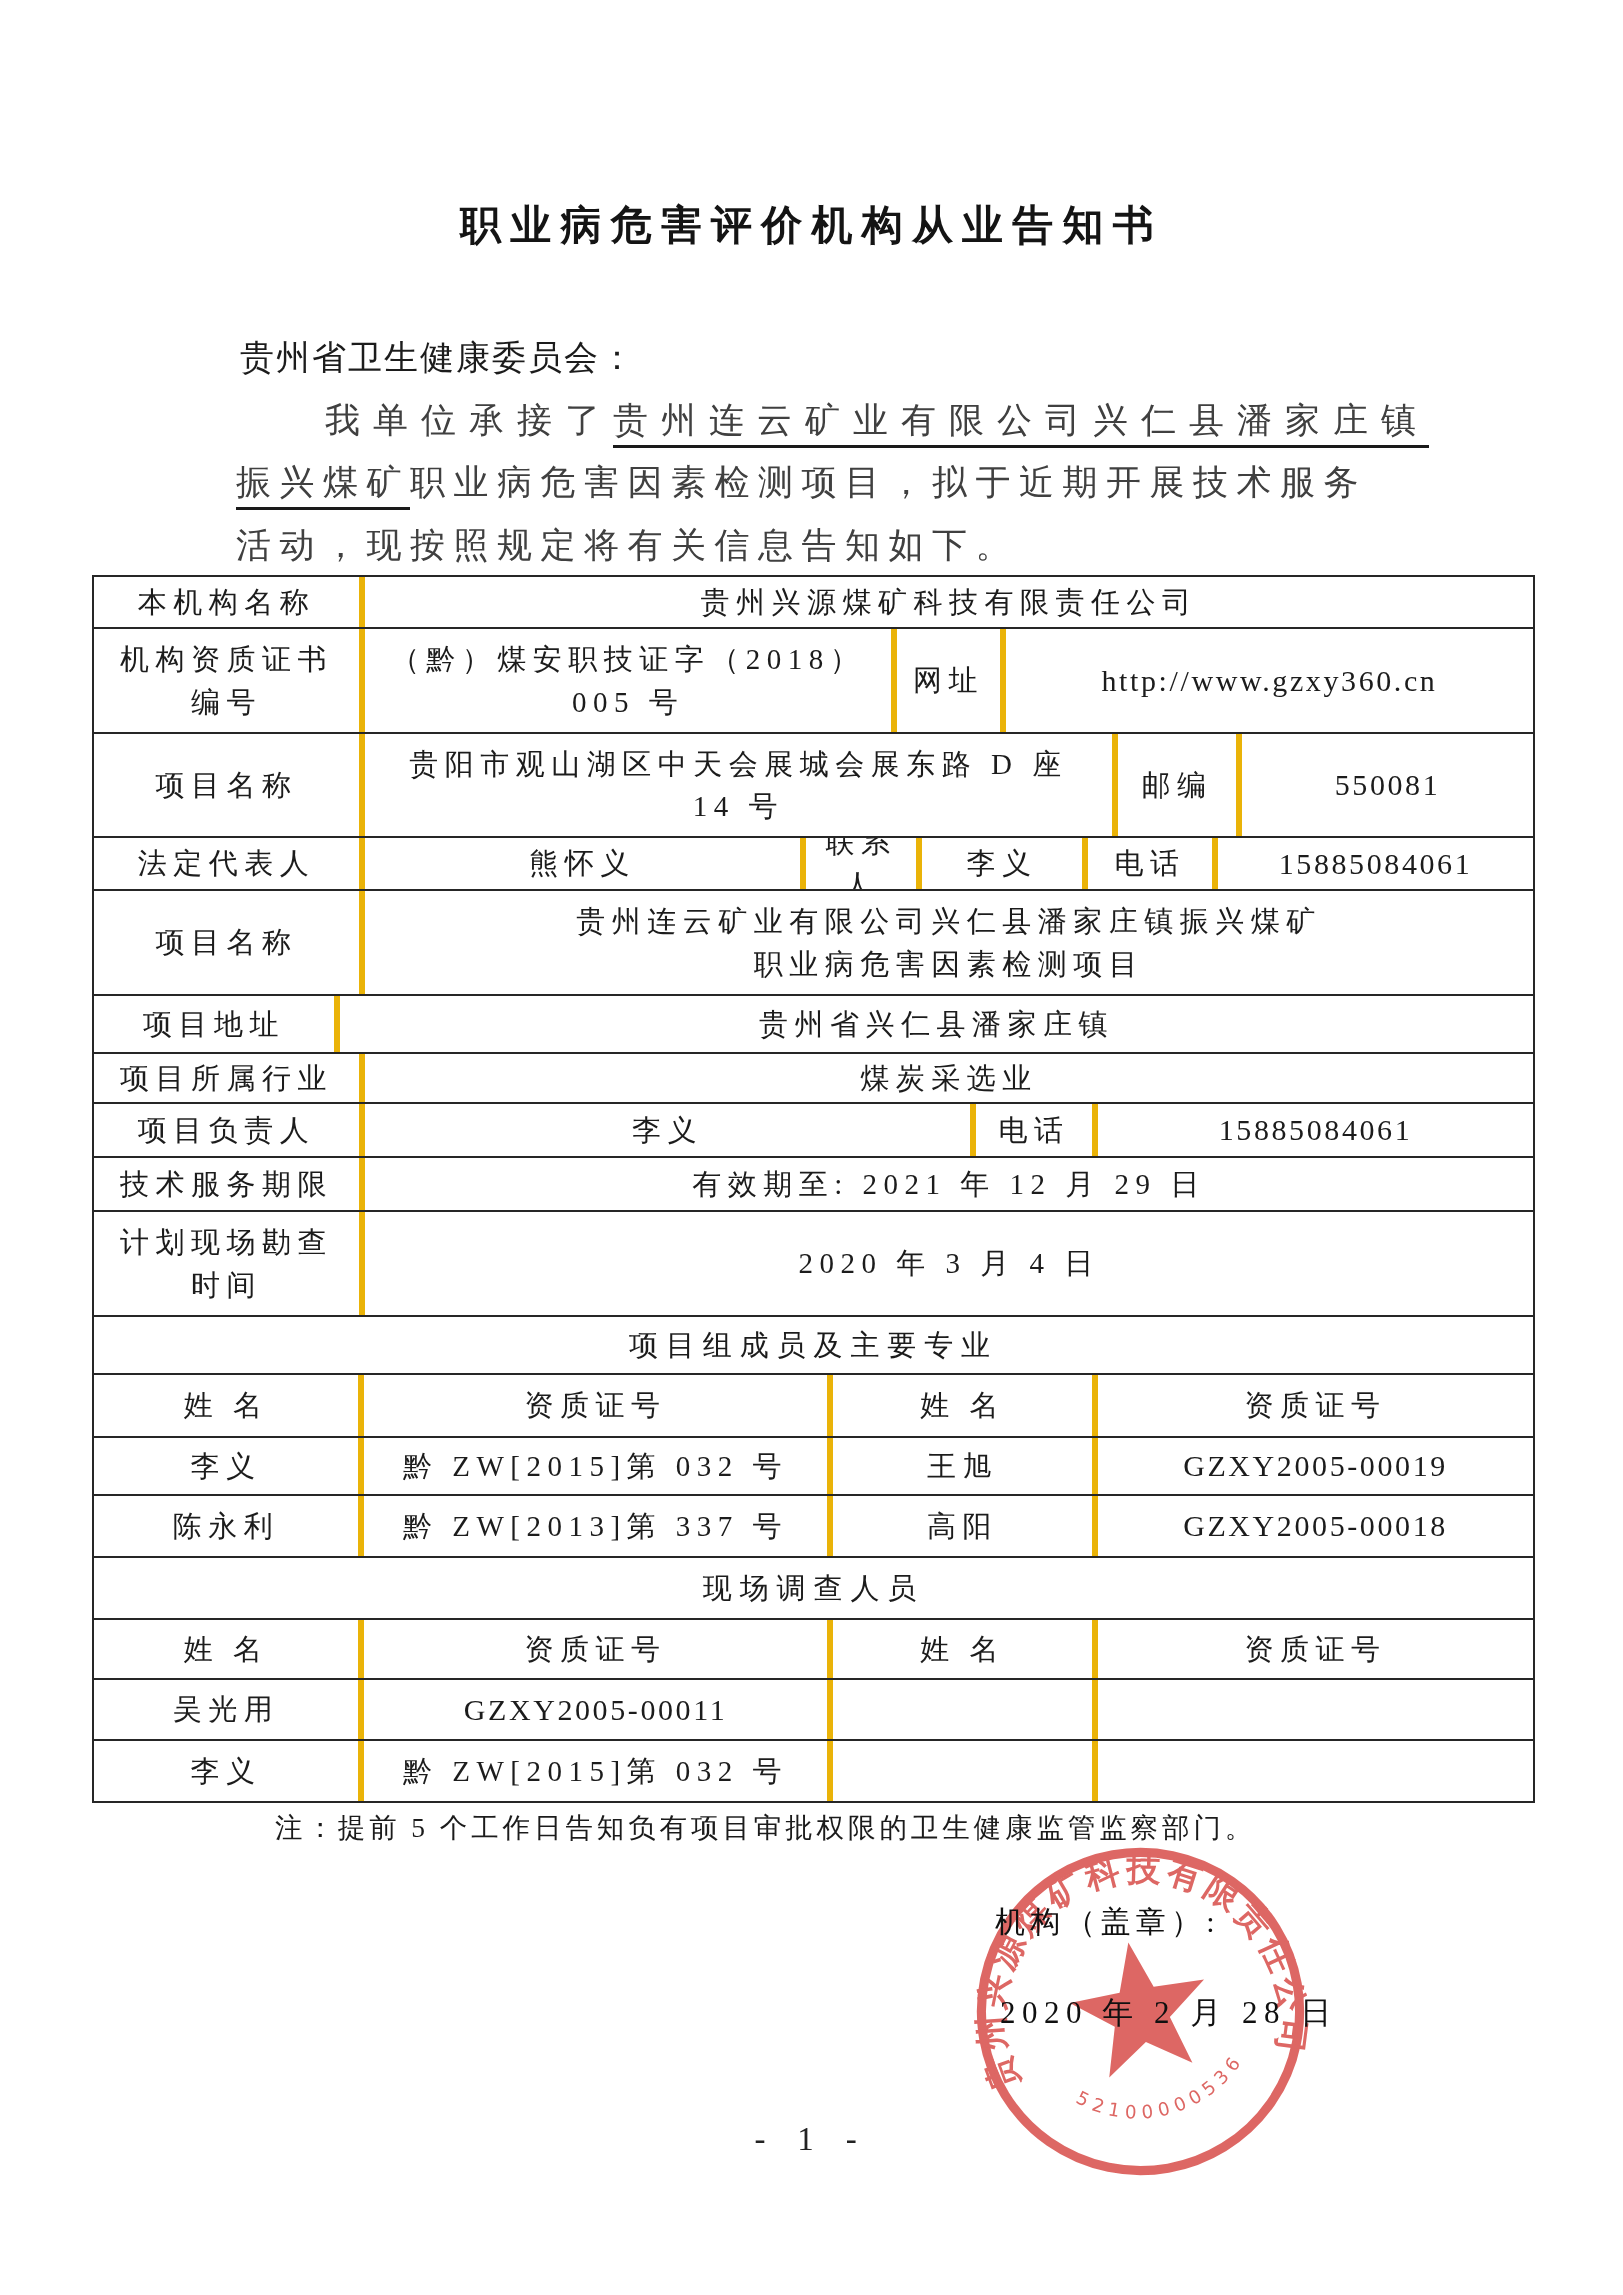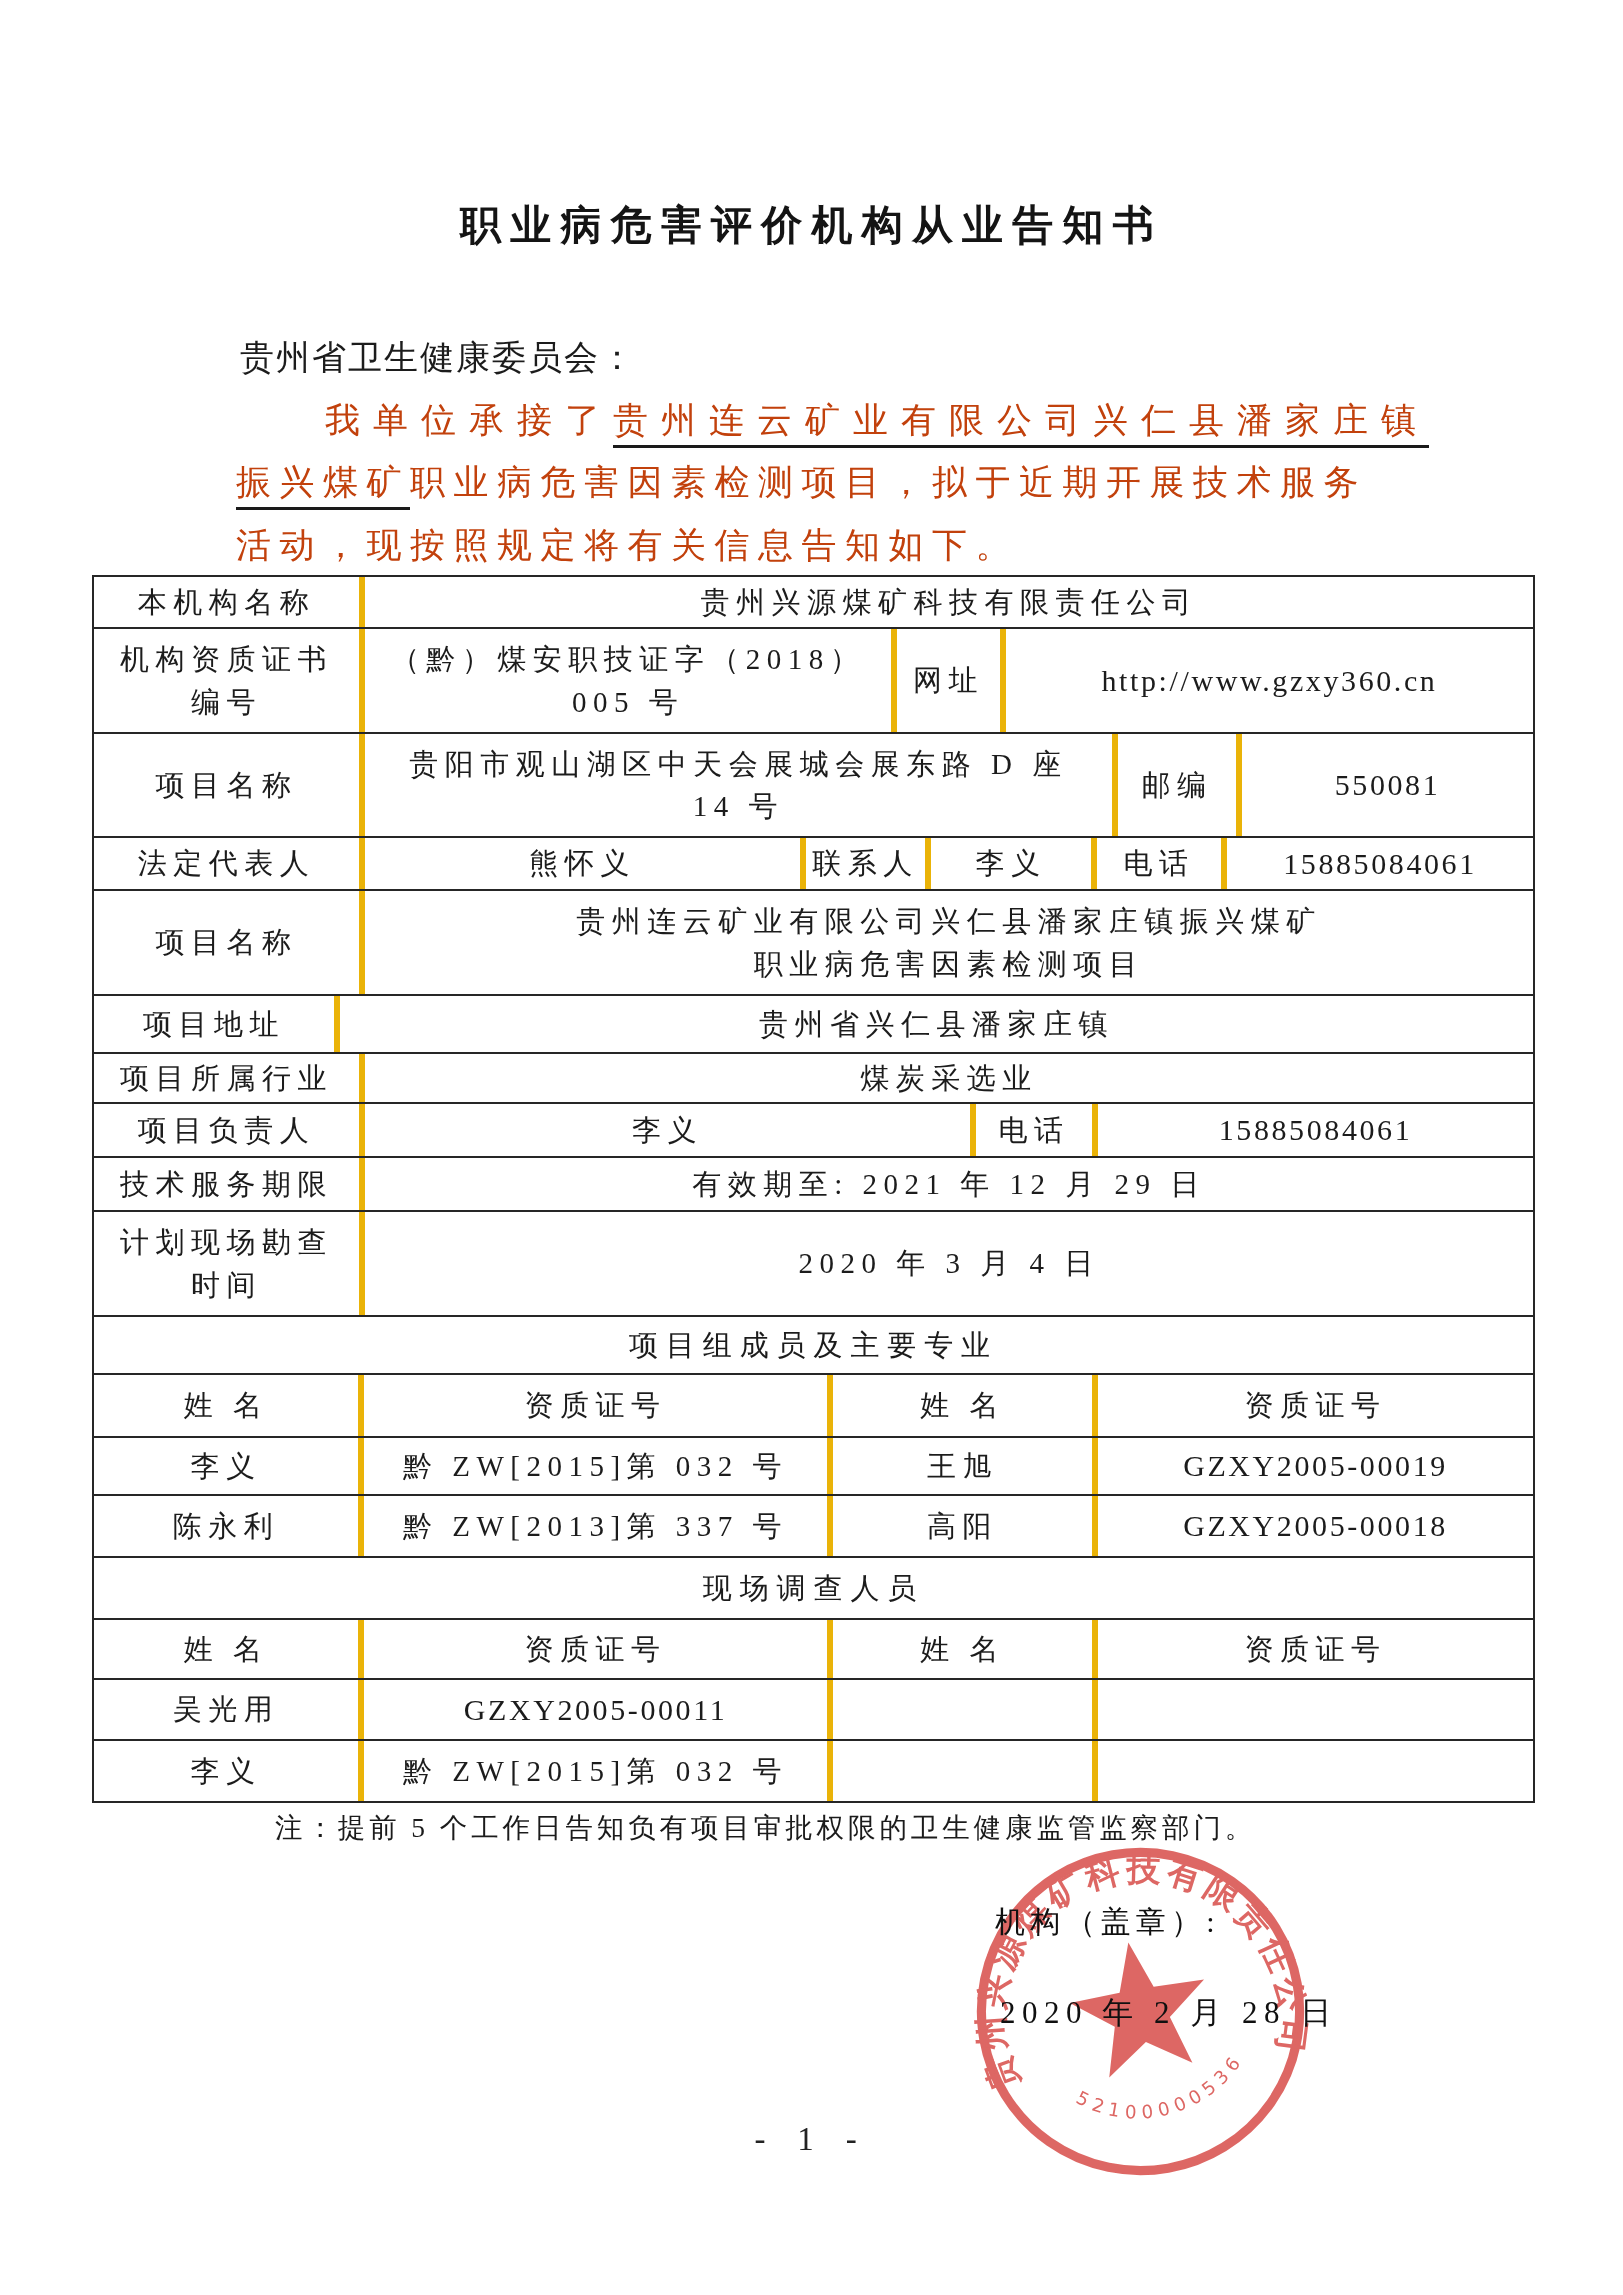--- a/index.html
+++ b/index.html
@@ -21,21 +21,21 @@
     color:#141414;
   }
   .salutation{
     position:absolute;left:240px;top:335px;
     font-size:34px;letter-spacing:2px;
   }
   .para-line{
     position:absolute;
     font-size:35px;
     white-space:nowrap;
-    color:#c2410c;
+    color:#404040;
   }
   .u{
     border-bottom:3.3px solid #1a1a1a;
     padding-bottom:5.2px;
   }
   
   .info-table{
     position:absolute;left:92px;top:575px;width:1443px;
     border:2.6px solid #262626;
     box-sizing:border-box;
@@ -127,21 +127,21 @@
       <div class="t-cell" style="width:271px">项目名称</div>
       <div class="t-cell" style="width:753px">贵阳市观山湖区中天会展城会展东路 D 座
 14 号</div>
       <div class="t-cell" style="width:124px">邮编</div>
       <div class="t-cell grow latin">550081</div>
     </div>
 
     <div class="t-row" style="height:53px">
       <div class="t-cell" style="width:271px">法定代表人</div>
       <div class="t-cell" style="width:441px">熊怀义</div>
-      <div class="t-cell" style="width:125px">联系人</div>
+      <div class="t-cell" style="width:116px">联系人</div>
       <div class="t-cell" style="width:166px">李义</div>
       <div class="t-cell" style="width:130px">电话</div>
       <div class="t-cell grow latin">15885084061</div>
     </div>
 
     <div class="t-row" style="height:105px">
       <div class="t-cell" style="width:271px">项目名称</div>
       <div class="t-cell grow">贵州连云矿业有限公司兴仁县潘家庄镇振兴煤矿
 职业病危害因素检测项目</div>
     </div>

